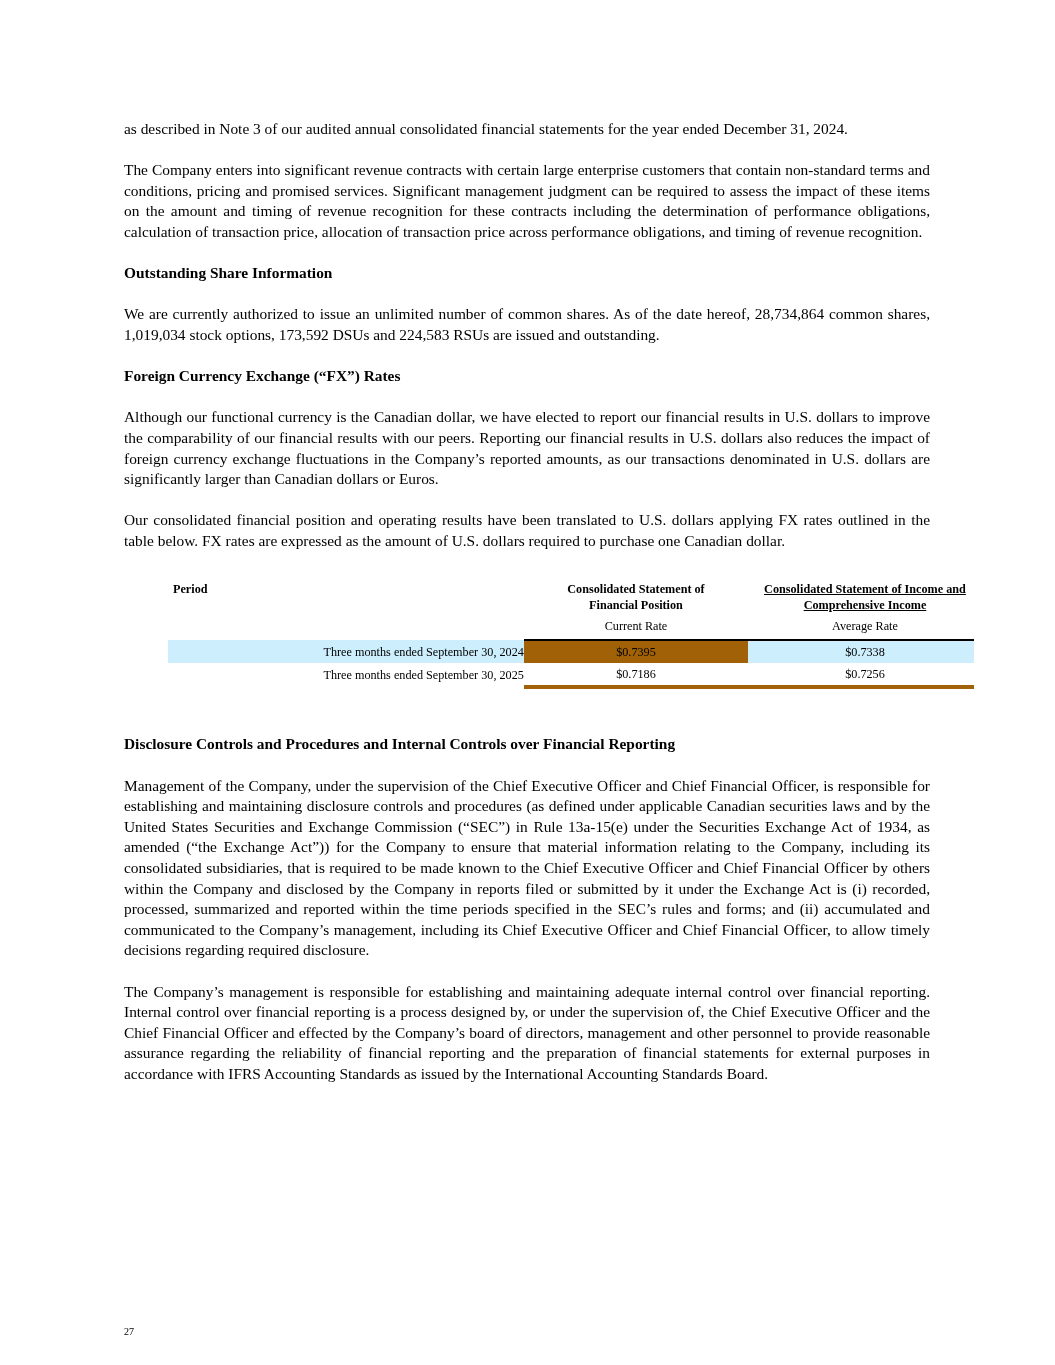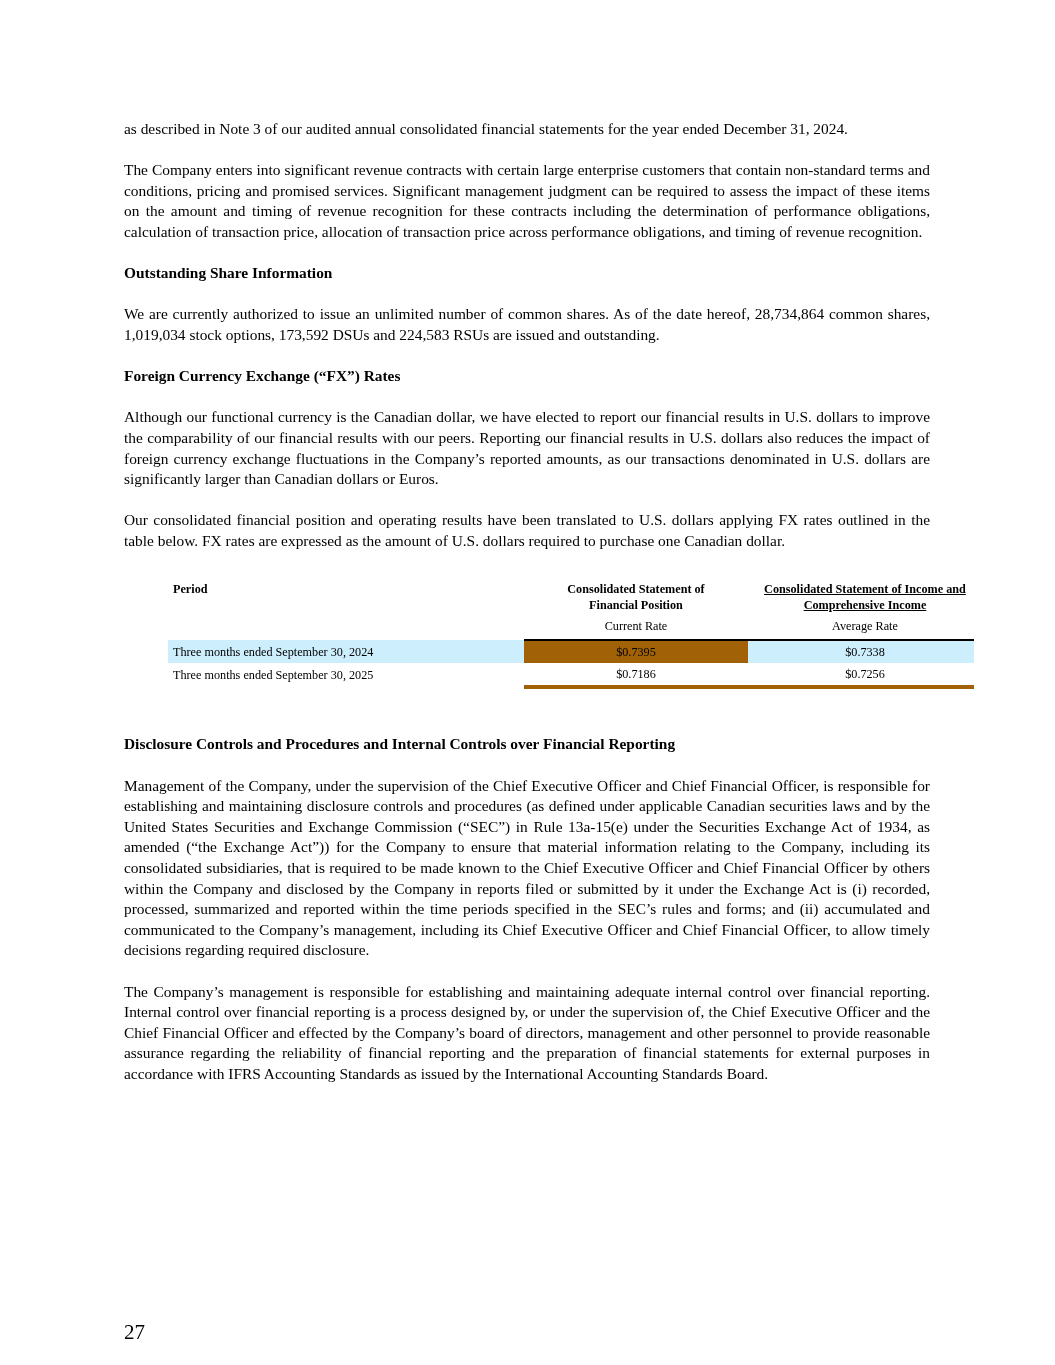--- a/index.html
+++ b/index.html
@@ -55,37 +55,37 @@
       width: 355px;
     }
     table.fx th.col {
       text-align: center;
     }
     table.fx td {
       padding: 0;
       height: 22px;
       line-height: 22px;
     }
-    table.fx td.label { text-align: left; padding-left: 5px; }
+    table.fx td.label { text-align: right; padding-left: 5px; }
     table.fx td.num { text-align: center; }
     table.fx tr.sub td {
       height: 24px;
       line-height: 26px;
       vertical-align: bottom;
     }
     table.fx tr.sub td.num { border-bottom: 2px solid #000000; }
     table.fx tr.row-hl td { background: #cdeefd; }
     table.fx tr.row-last td.num { border-bottom: 4px solid #a16207; }
     .spacer-col { width: 8px; }
 
     .page-number {
       position: absolute;
       left: 124px;
       top: 1322px;
-      font-size: 21px;
+      font-size: 10px;
       line-height: 20px;
     }
   </style>
 </head>
 <body>
 
 <div class="page">
 
   <p class="body">as described in Note 3 of our audited annual consolidated financial statements for the year ended December 31, 2024.</p>
   <div class="gap"></div>

